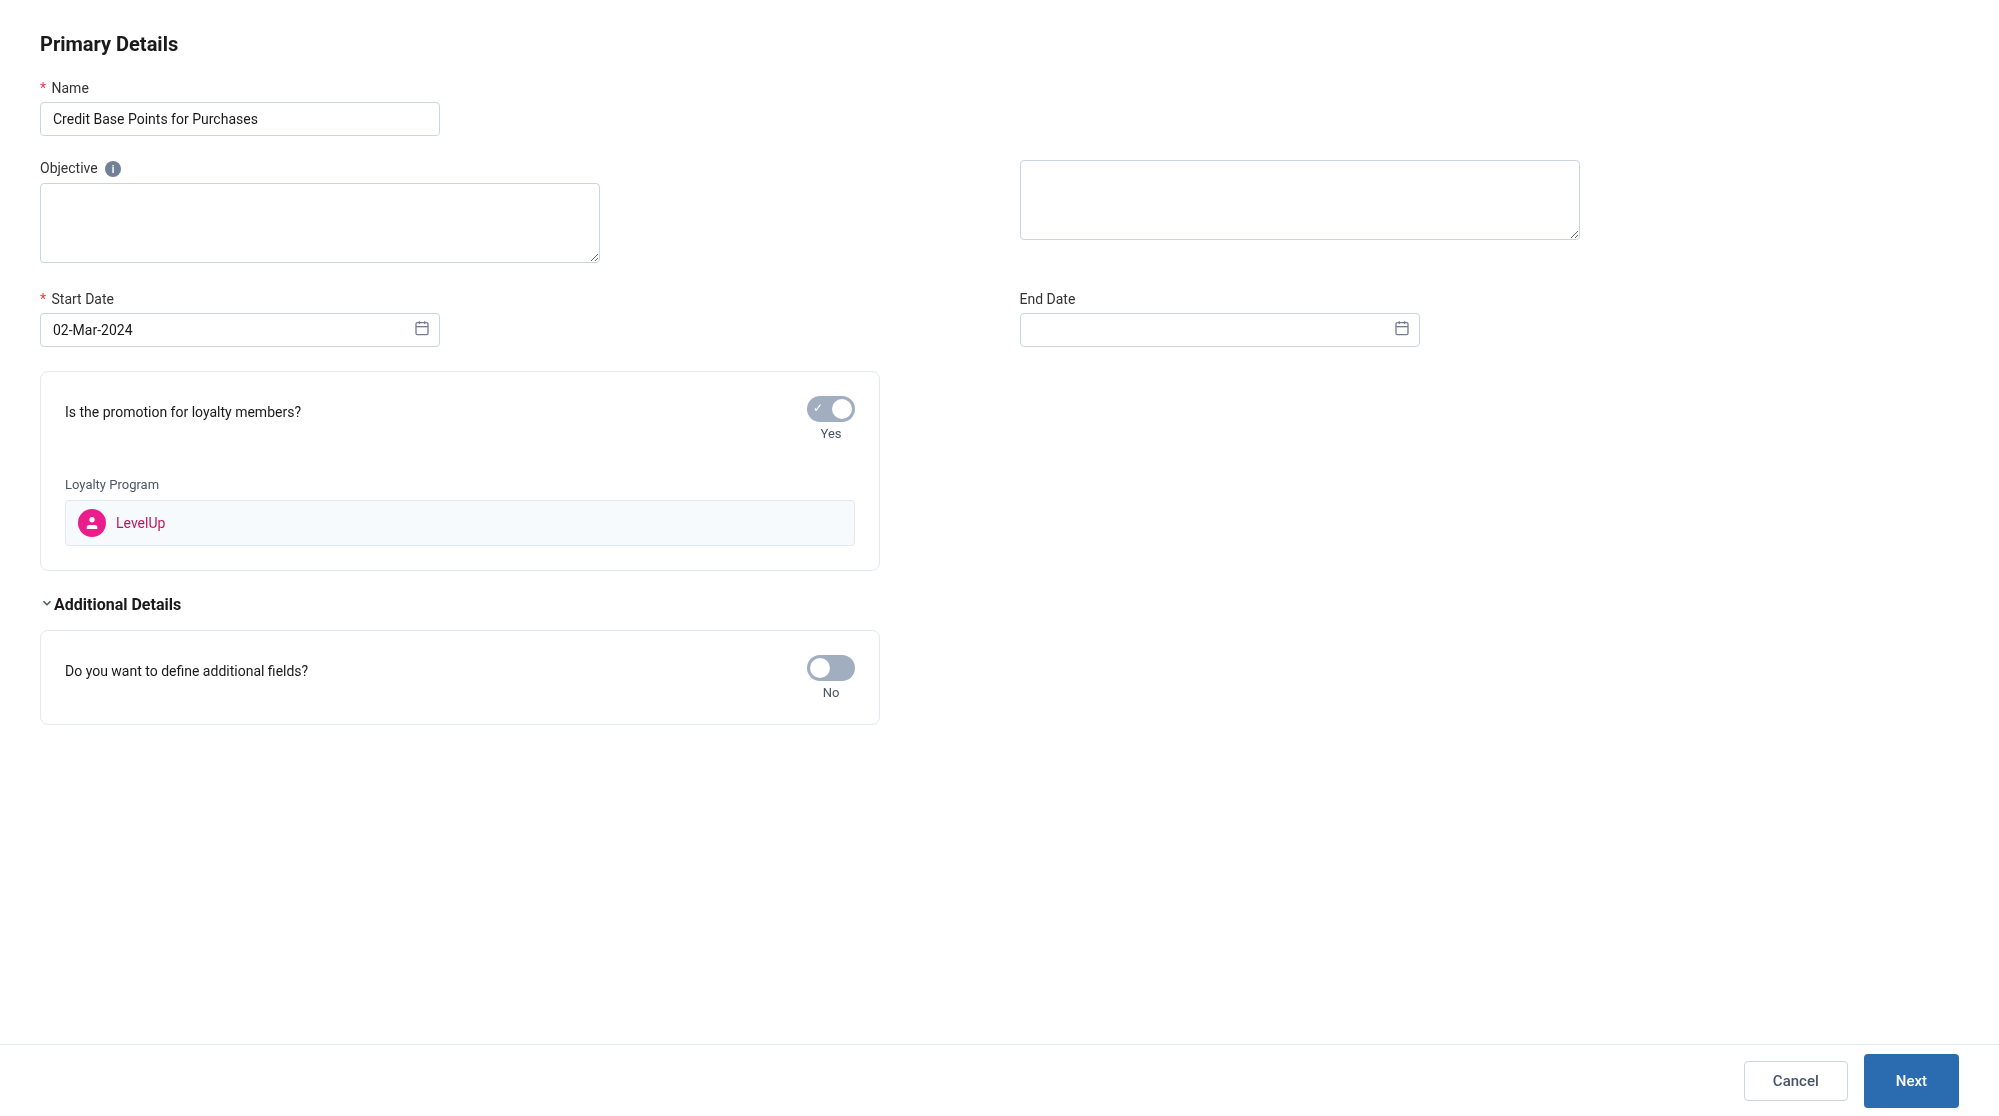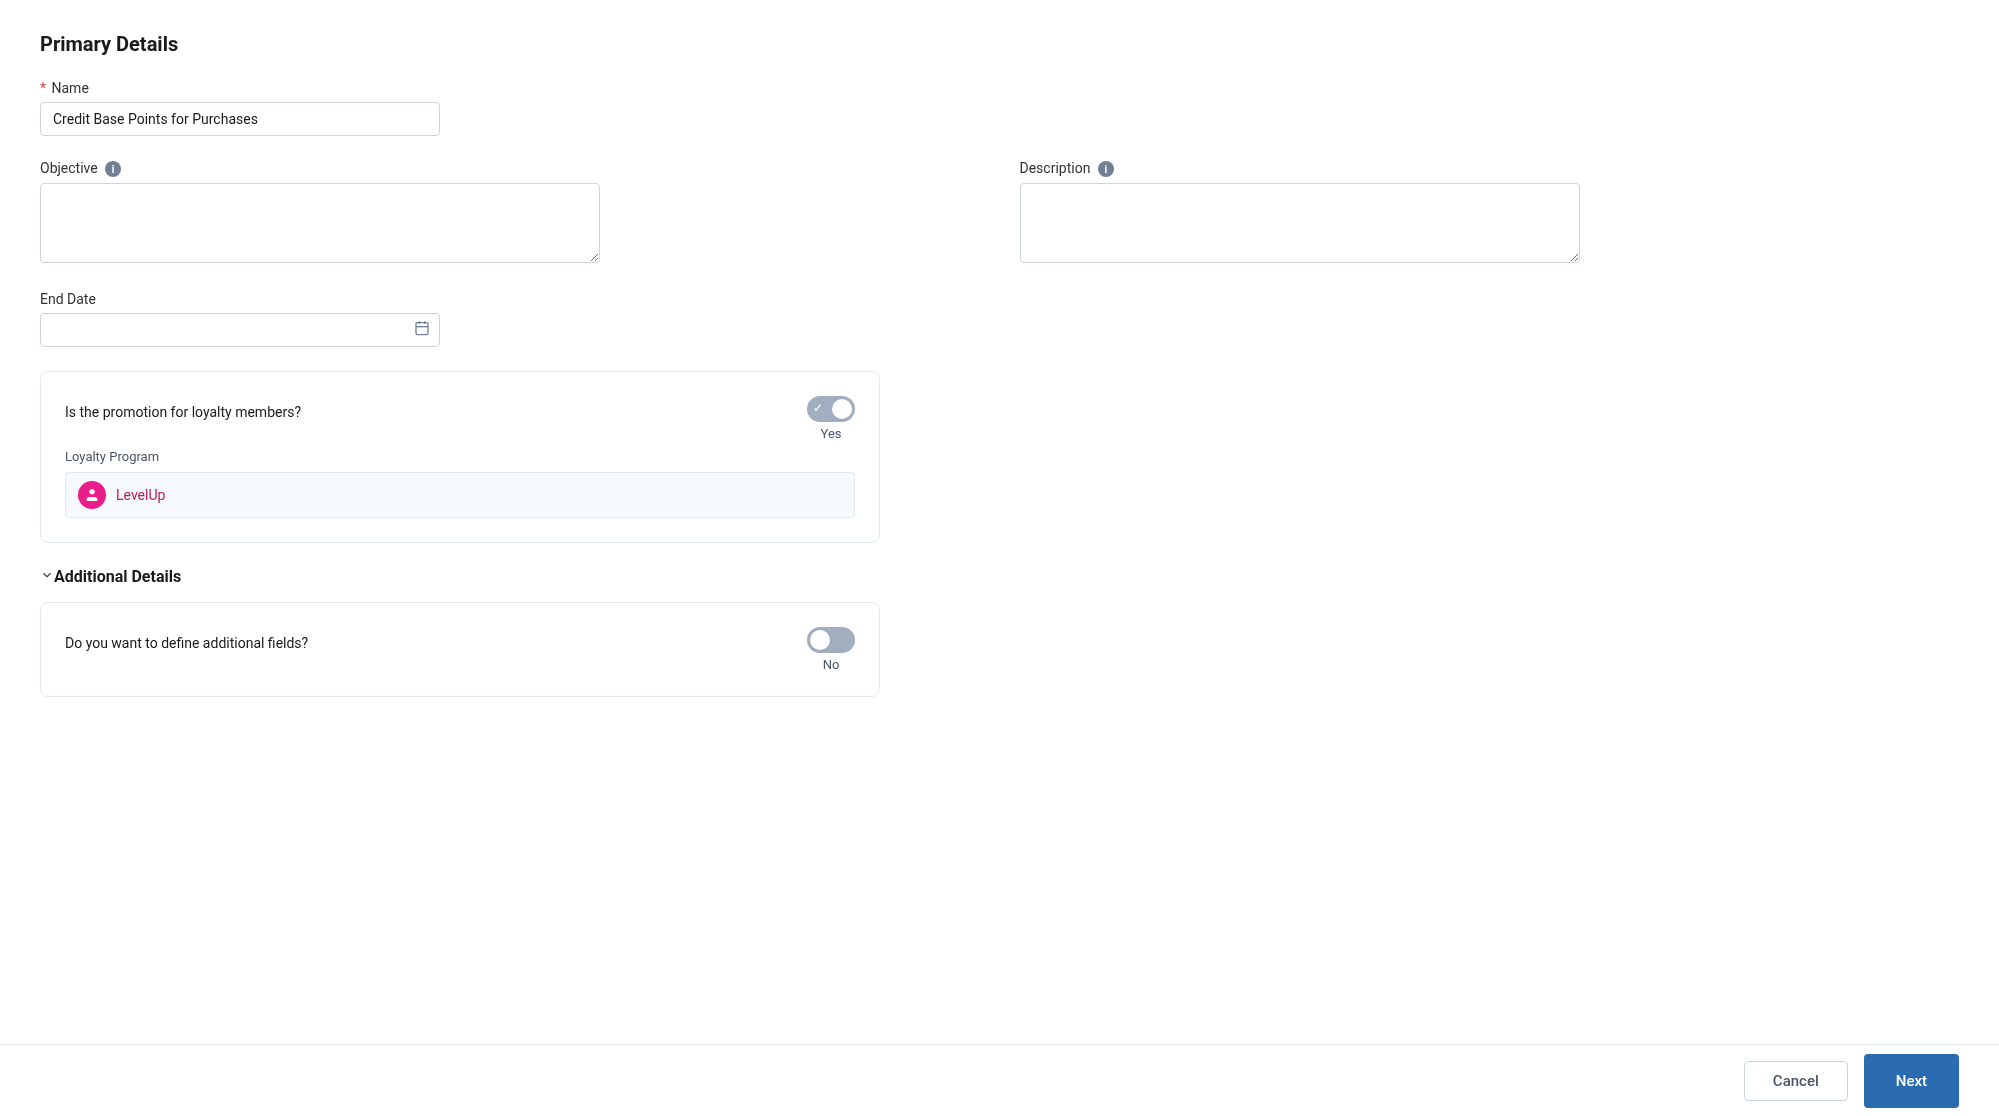--- a/index.html
+++ b/index.html
@@ -203,21 +203,21 @@
       z-index: 1;
     }
 
     .toggle-label {
       font-size: 13px;
       color: #4a5568;
       margin-top: 4px;
     }
 
     .loyalty-section {
-      margin-top: 8px;
+      margin-top: 36px;
     }
 
     .loyalty-label {
       font-size: 13px;
       color: #4a5568;
       margin-bottom: 8px;
     }
 
     .loyalty-input-wrapper {
       display: flex;
@@ -325,29 +325,42 @@
 
   <div class="form-row">
     <div class="form-group">
       <label class="form-label">
         <span>Objective</span>
         <span class="info-icon">i</span>
       </label>
       <textarea class="form-textarea" style=""></textarea>
     </div>
     <div class="form-group">
+      <textarea class="form-textarea" style=""></textarea>
+    </div>
+  </div>
+
+  <div class="form-row">
+    <div class="form-group">
       <label class="form-label">
-        <span>Description</span>
-        <span class="info-icon">i</span>
+        <span class="required">*</span>
+        <span>Start Date</span>
       </label>
-      <textarea class="form-textarea" style=""></textarea>
-    </div>
-  </div>
-
-  <div class="form-row">
+      <div class="date-input-wrapper">
+        <input type="text" value="02-Mar-2024" style="">
+        <span class="calendar-icon">
+          <svg width="16" height="16" viewBox="0 0 24 24" fill="none" stroke="currentColor" stroke-width="2">
+            <rect x="3" y="4" width="18" height="18" rx="2" ry="2"></rect>
+            <line x1="16" y1="2" x2="16" y2="6"></line>
+            <line x1="8" y1="2" x2="8" y2="6"></line>
+            <line x1="3" y1="10" x2="21" y2="10"></line>
+          </svg>
+        </span>
+      </div>
+    </div>
     <div class="form-group">
       <label class="form-label">End Date</label>
       <div class="date-input-wrapper">
         <input type="text" style="">
         <span class="calendar-icon">
           <svg width="16" height="16" viewBox="0 0 24 24" fill="none" stroke="currentColor" stroke-width="2">
             <rect x="3" y="4" width="18" height="18" rx="2" ry="2"></rect>
             <line x1="16" y1="2" x2="16" y2="6"></line>
             <line x1="8" y1="2" x2="8" y2="6"></line>
             <line x1="3" y1="10" x2="21" y2="10"></line>

